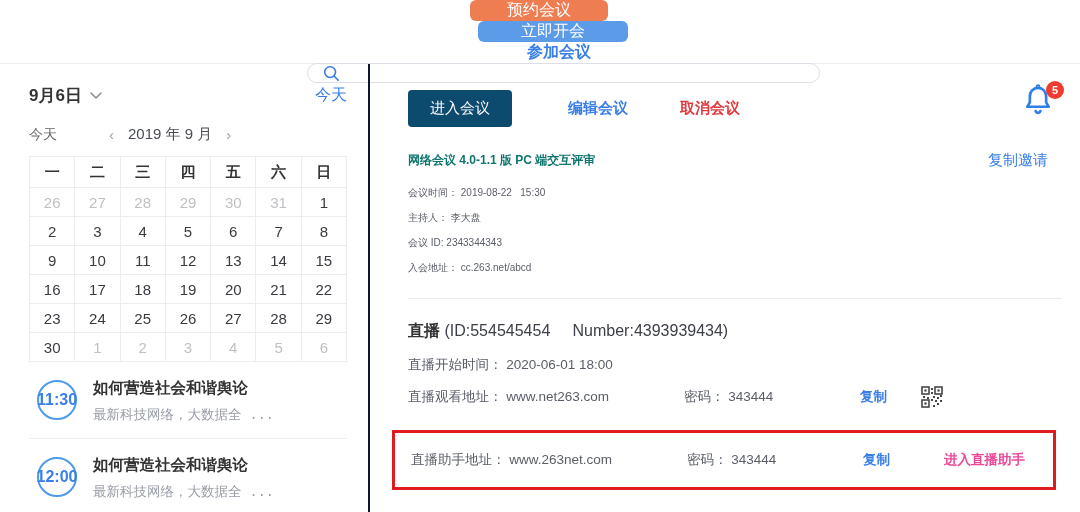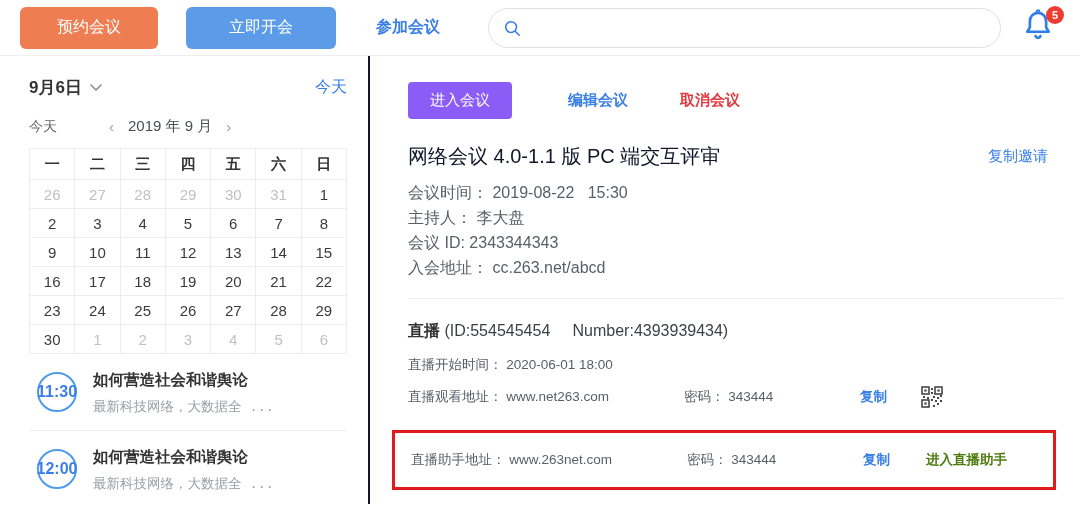--- a/index.html
+++ b/index.html
@@ -1,21 +1,21 @@
 <!DOCTYPE html>
 <html><head>
 <meta charset="utf-8">
 <style>
   * { margin:0; padding:0; box-sizing:border-box; }
   html,body { width:1080px; height:512px; overflow:hidden; background:#fff;
     font-family:"Liberation Sans","DejaVu Sans",sans-serif; color:#333; }
 
   
-  .topbar { height:56px; display:flex; align-items:center; padding:0 22px 0 20px;
-    border-bottom:1px solid #efefef; }
+  .topbar { height:64px; display:flex; align-items:center; padding:0 22px 0 20px;
+    border-bottom:1px solid #efefef;flex-direction:column; }
   .btn { border:none; border-radius:6px; color:#fff; font-size:16px; cursor:pointer;
     font-family:inherit; }
   .btn-orange { width:138px; height:42px; background:#ee7d52; }
   .btn-blue { width:150px; height:42px; background:#5b9be8; margin-left:28px; }
   .join-link { margin-left:40px; color:#3a7fe8; font-size:16px; font-weight:bold; cursor:pointer; }
   .searchbox { margin-left:48px; width:513px; height:40px; border:1px solid #dcdfe6;
     border-radius:20px; display:flex; align-items:center; padding:0 14px; }
   .searchbox input { border:none; outline:none; flex:1; font-size:15px; margin-left:8px;
     font-family:inherit; color:#333; background:transparent; }
   .searchbox input::placeholder { color:#bfc3cc; }
@@ -51,46 +51,46 @@
   .meeting-item + .meeting-item { border-top:1px solid #efefef; }
   .time-circle { width:40px; height:40px; border:2px solid #4d9bea; border-radius:50%;
     color:#3a7fe8; font-size:16px; font-weight:bold; display:flex; align-items:center;
     justify-content:center; flex:none; margin-top:2px; }
   .meeting-text { margin-left:16px; }
   .meeting-title { font-size:15.5px; font-weight:bold; color:#333; }
   .meeting-sub { font-size:13.5px; color:#9a9ea8; margin-top:7px;font-family:Liberation Mono, monospace; }
 
   
   .action-row { display:flex; align-items:center; }
-  .btn-primary { background:#8b5cf6; color:#fff; border:none; border-radius:4px;
+  .btn-primary { background:#0c4a6e; color:#fff; border:none; border-radius:4px;
     height:37px; padding:0 22px; font-size:15px; font-family:inherit; cursor:pointer; }
   .link-edit { margin-left:56px; color:#3a7fe8; font-size:15px; font-weight:bold; cursor:pointer; }
   .link-cancel { margin-left:52px; color:#e0383c; font-size:15px; font-weight:bold; cursor:pointer; }
 
   .title-row { margin-top:24px; display:flex; align-items:center; width:640px; }
-  .meeting-name { font-size:20px; font-weight:normal; color:#0f172a; }
+  .meeting-name { font-size:12px; font-weight:bold; color:#0f766e; }
   .copy-invite { margin-left:auto; color:#3a7fe8; font-size:15px; cursor:pointer; }
 
   .details { margin-top:10px; }
-  .detail-row { line-height:25px; font-size:16px; color:#5a5e69; }
+  .detail-row { line-height:25px; font-size:10px; color:#5a5e69; }
   .detail-label { white-space:pre; }
   .detail-value { white-space:pre; }
 
   .divider { margin-top:18px; width:654px; border-top:1px solid #ededef; }
 
   .live-head { margin-top:22px; font-size:16px; color:#3c3f47; white-space:pre; }
   .live-head b { color:#333; }
   .live-start { margin-top:14px; font-size:13.5px; color:#5a5e69; }
 
   .live-row { display:flex; align-items:center; font-size:13.5px; color:#5a5e69; }
   .live-row .addr { width:276px; white-space:pre; }
   .live-row .pwd { width:176px; white-space:pre; }
   .copy-link { color:#3a7fe8; font-weight:bold; cursor:pointer; }
   .qr { margin-left:34px; width:22px; height:22px; cursor:pointer; }
-  .enter-assist { margin-left:36px; color:#4d7c0f; font-weight:bold; cursor:pointer; }
+  .enter-assist { margin-left:54px; color:#ec4899; font-weight:bold; cursor:pointer; }
   .watch-row { margin-top:12px; }
 
   .assist-box { margin-top:22px; margin-left:-16px; width:664px; border:3px solid #e11b1b;
     padding:18px 0 18px 16px; }
 </style>
 </head>
 <body>
 
 <div class="topbar">
   <button class="btn btn-orange">预约会议</button>

